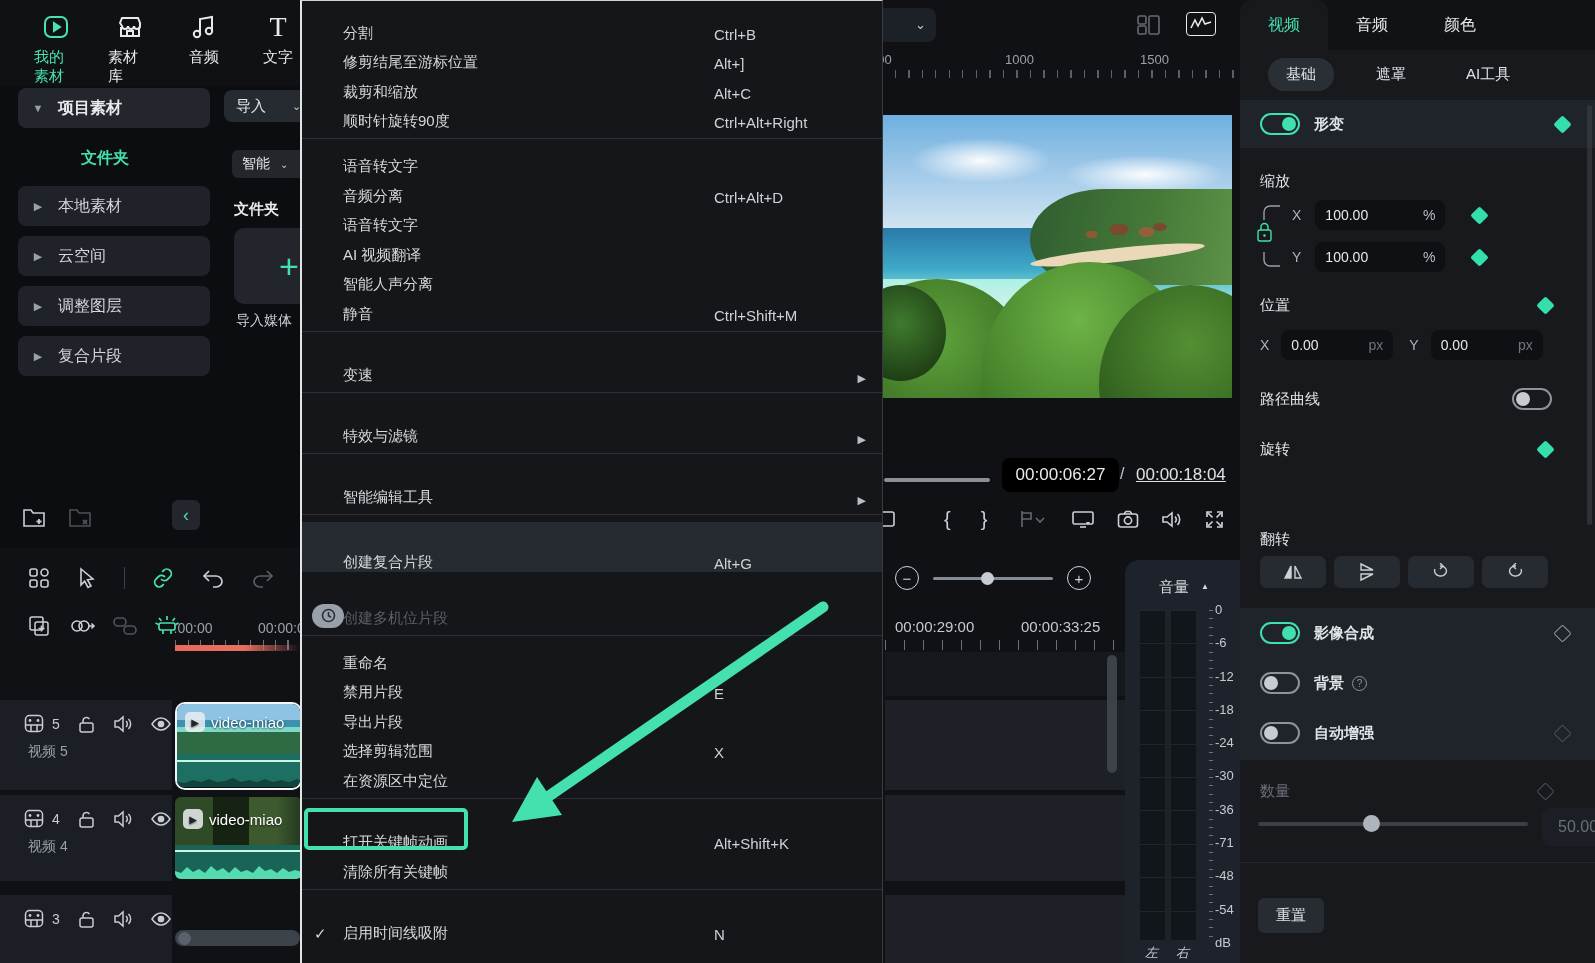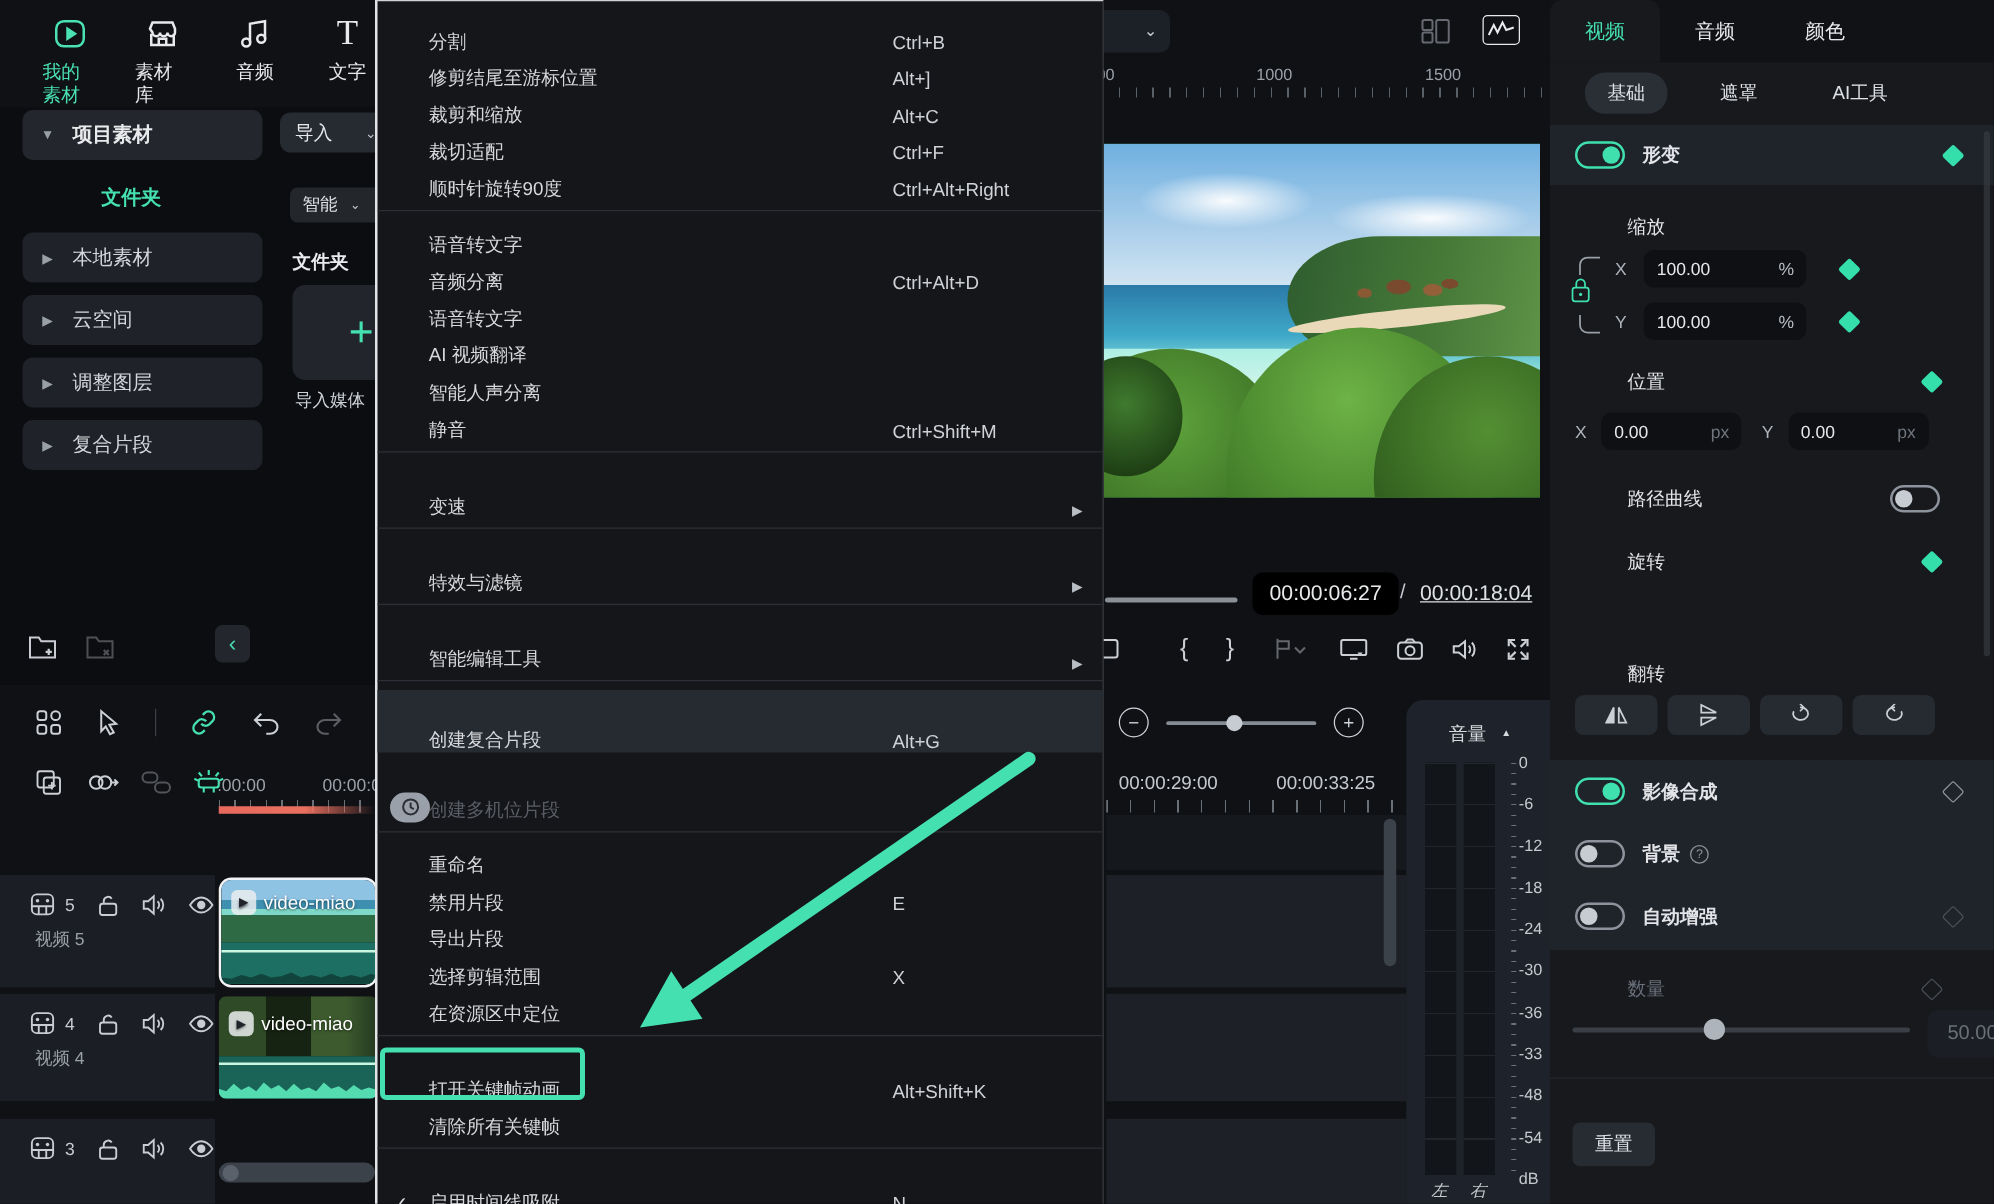--- a/index.html
+++ b/index.html
@@ -81,21 +81,21 @@
   
   #inspector { left:1240px; top:0; width:355px; height:963px; background:#17191d; }
   #insp-tabs { position:absolute; left:0; top:0; width:355px; height:50px; background:#101216; display:flex; }
   .itab { width:88px; height:50px; display:flex; align-items:center; justify-content:center; font-size:16px; color:#e6e8ea; }
   .itab.active { background:#17191d; border-radius:10px 10px 0 0; color:#45e0b0; }
   #insp-subtabs { position:absolute; left:28px; top:58px; display:flex; gap:24px; align-items:center; }
   .subtab { font-size:15px; color:#dfe2e6; padding:7px 18px; }
   .subtab.active { background:#2a2e35; border-radius:16px; }
   .band { position:absolute; left:0; width:355px; background:#1f242b; }
   .row-flex { display:flex; align-items:center; }
-  .lab { font-size:15px; color:#e2e4e8;margin-left:42px; }
+  .lab { font-size:15px; color:#e2e4e8; }
   .lab.dim { color:#6a707a; }
   .axis { color:#aeb4bb; font-size:14px; }
   #reset-btn { position:absolute; left:18px; top:898px; padding:8px 18px; background:#272b32; border-radius:6px; font-size:15px; color:#dfe2e6; }
   #insp-scroll { position:absolute; right:3px; top:105px; width:5px; height:420px; background:#3a3f46; border-radius:3px; opacity:.6; }
   #amount-slider { position:absolute; left:18px; top:822px; width:270px; height:4px; background:#3a3f46; border-radius:2px; }
   #amount-slider .handle { position:absolute; left:105px; top:-7px; width:17px; height:17px; border-radius:50%; background:#aeb4bb; }
   #amount-value { position:absolute; left:302px; top:808px; width:118px; height:38px; background:#1b1e24; border-radius:8px;
      color:#6a7078; font-size:16px; display:flex; align-items:center; padding-left:16px; width:116px; }
   .knob-circle { width:34px; height:34px; border-radius:50%; background:radial-gradient(circle at 35% 30%, #fff 0 5px, #a7adb5 6px, #8d939c); }
   .flipbtn { width:66px; height:32px; }
@@ -721,45 +721,41 @@
   <div class="meterbar" style="left:46px"></div>
   <div id="meter-ticks"></div>
   <div id="meter-scale">
       <span>0</span>
       <span>-6</span>
       <span>-12</span>
       <span>-18</span>
       <span>-24</span>
       <span>-30</span>
       <span>-36</span>
-      <span>-33</span>
+      <span>-71</span>
       <span>-48</span>
       <span>-54</span>
       <span>dB</span>
     </div>
   <span class="chan-label" style="left:20px">左</span>
   <span class="chan-label" style="left:51px">右</span>
 </div>
 
 <div class="abs" id="context-menu">
     <div class="mi">
       <span>分割</span>
       <span class="sc">Ctrl+B</span>
     </div>
     <div class="mi">
       <span>修剪结尾至游标位置</span>
       <span class="sc">Alt+]</span>
     </div>
     <div class="mi">
       <span>裁剪和缩放</span>
       <span class="sc">Alt+C</span>
-    </div>
-    <div class="mi">
-      <span>裁切适配</span>
-      <span class="sc">Ctrl+F</span>
     </div>
     <div class="mi">
       <span>顺时针旋转90度</span>
       <span class="sc">Ctrl+Alt+Right</span>
     </div>
     <div class="mdiv"></div>
     <div class="mi">
       <span>语音转文字</span>
     </div>
     <div class="mi">

